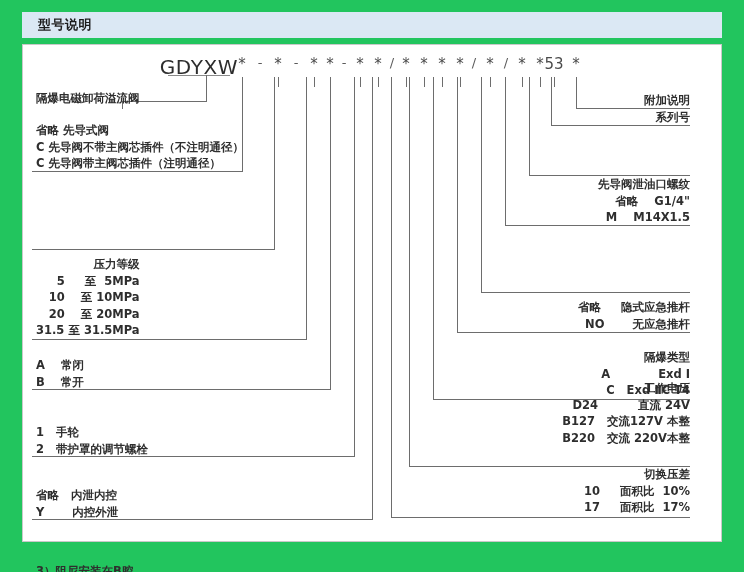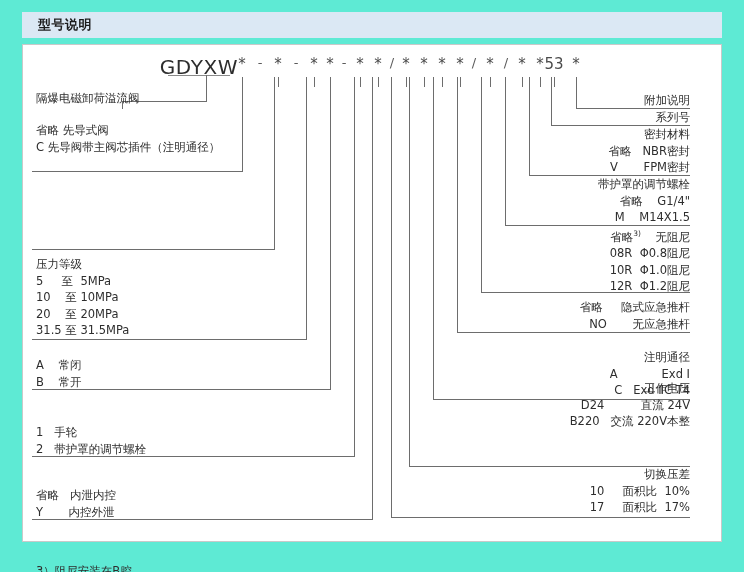--- a/index.html
+++ b/index.html
@@ -5,21 +5,21 @@
   * { box-sizing: border-box; }
   html, body {
     margin: 0; padding: 0;
     background: #ffffff;
     font-family: "DejaVu Sans", "Liberation Sans", sans-serif;
   }
   #page {
     position: relative;
     width: 744px;
     height: 572px;
-    background: #5eead4;
+    background: #22c55e;
     overflow: hidden;
   }
 
   
   .hdr-bar {
     position: absolute;
     left: 22px; top: 12px;
     width: 700px; height: 26px;
     background: #dbe8f4;
   }
@@ -76,20 +76,21 @@
     height: 0; border-top: 1px solid #8a8a8a;
   }
 
   
   .lbl {
     position: absolute;
     font-size: 11.5px;
     color: #2e2e2e;
     line-height: 16.5px;
     white-space: nowrap;
+    font-weight: bold;
   }
   .lbl.right { text-align: right; }
   .lbl .row { display: block; white-space: pre; }
   sup.note { font-size: 7.5px; vertical-align: super; }
 
   
 </style>
 </head>
 <body>
 
@@ -190,25 +191,26 @@
 
   <div class="vline" style="left:391px; top:77px; height:440px;"></div>
   <div class="hline" style="left:391px; top:517px; width:299px;"></div>
 
   <div class="lbl" style="left:36px; top:90px;">
     <span class="row">隔爆电磁卸荷溢流阀</span>
   </div>
 
   <div class="lbl" style="left:36px; top:122px;">
     <span class="row">省略 先导式阀</span>
+    <span class="row">C 先导阀不带主阀芯插件（不注明通径）</span>
     <span class="row">C 先导阀带主阀芯插件（注明通径）</span>
   </div>
 
 
-  <div class="lbl" style="left:36px; top:256px;">
+  <div class="lbl" style="left:36px; top:256px;text-align:right;">
     <span class="row">压力等级</span>
     <span class="row">5     至  5MPa</span>
     <span class="row">10    至 10MPa</span>
     <span class="row">20    至 20MPa</span>
     <span class="row">31.5 至 31.5MPa</span>
   </div>
 
   <div class="lbl" style="left:36px; top:357px;">
     <span class="row">A    常闭</span>
     <span class="row">B    常开</span>
@@ -227,53 +229,43 @@
   <div class="lbl" style="left:36px; top:531px;margin-top:32px;">3）阻尼安装在B腔</div>
 
   <div class="lbl right" style="right:54px; top:92px;">
     <span class="row">附加说明</span>
   </div>
 
   <div class="lbl right" style="right:54px; top:109px;">
     <span class="row">系列号</span>
   </div>
 
-  <div class="lbl right" style="right:54px; top:126px;">
-    <span class="row">密封材料</span>
-    <span class="row">省略   NBR密封</span>
-    <span class="row">V       FPM密封</span>
-  </div>
 
   <div class="lbl right" style="right:54px; top:176px;">
-    <span class="row">带护罩的调节螺栓</span>
+    <span class="row">先导阀泄油口螺纹</span>
     <span class="row">省略    G1/4"</span>
     <span class="row">M    M14X1.5</span>
   </div>
 
-  <div class="lbl right" style="right:54px; top:226px;">
-    <span class="row">省略<sup class="note">3)</sup>&nbsp;&nbsp;&nbsp;&nbsp;无阻尼</span>
-    <span class="row">08R  Φ0.8阻尼</span>
-    <span class="row">10R  Φ1.0阻尼</span>
-    <span class="row">12R  Φ1.2阻尼</span>
-  </div>
 
   <div class="lbl right" style="right:54px; top:299px;">
     <span class="row">省略     隐式应急推杆</span>
     <span class="row">NO       无应急推杆</span>
   </div>
 
   <div class="lbl right" style="right:54px; top:349px;">
-    <span class="row">注明通径</span>
+    <span class="row">隔爆类型</span>
     <span class="row">A            Exd Ⅰ</span>
     <span class="row">C   Exd ⅡC T4</span>
   </div>
 
   <div class="lbl right" style="right:54px; top:380px;">
     <span class="row">工作电压</span>
     <span class="row">D24          直流 24V</span>
+    <span class="row">B127   交流127V 本整</span>
     <span class="row">B220   交流 220V本整</span>
   </div>
 
   <div class="lbl right" style="right:54px; top:466px;">
     <span class="row">切换压差</span>
     <span class="row">10     面积比  10%</span>
     <span class="row">17     面积比  17%</span>
   </div>
 
 </div>

